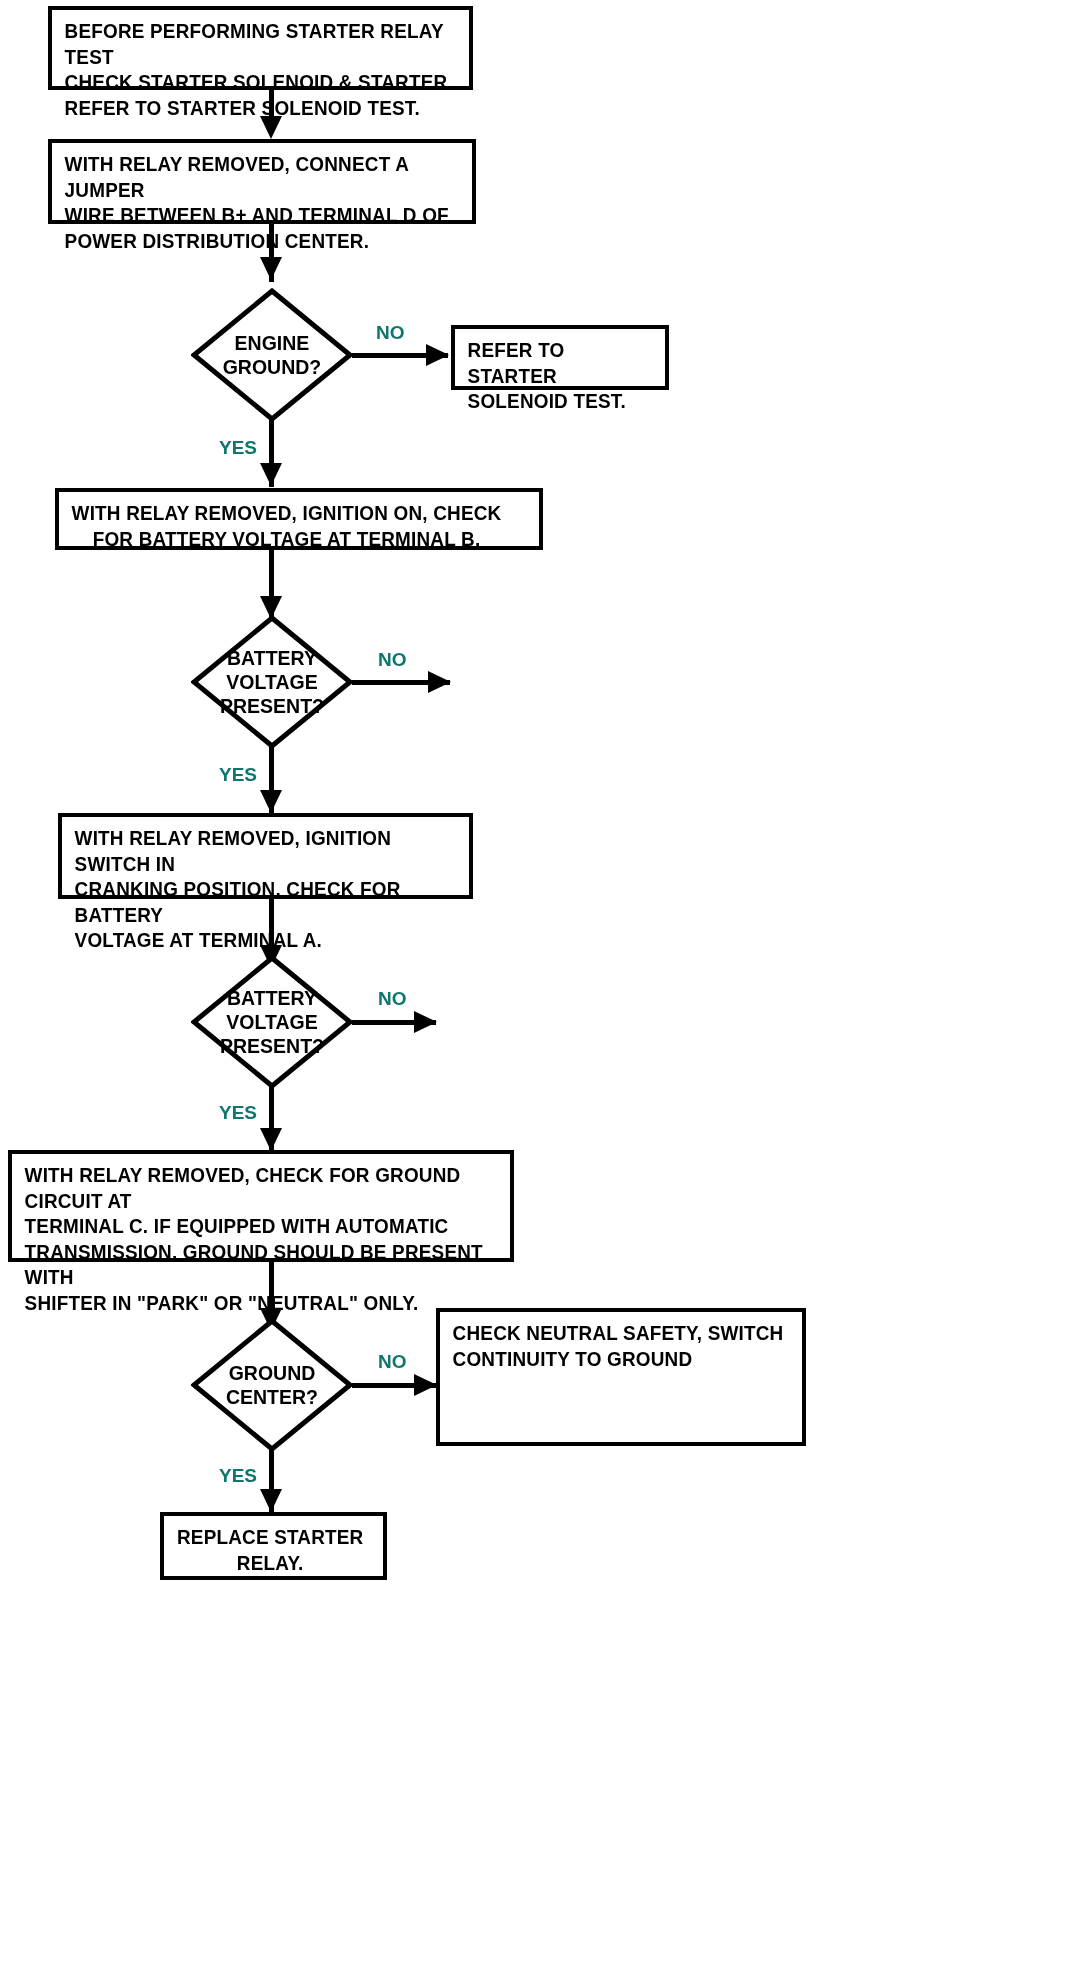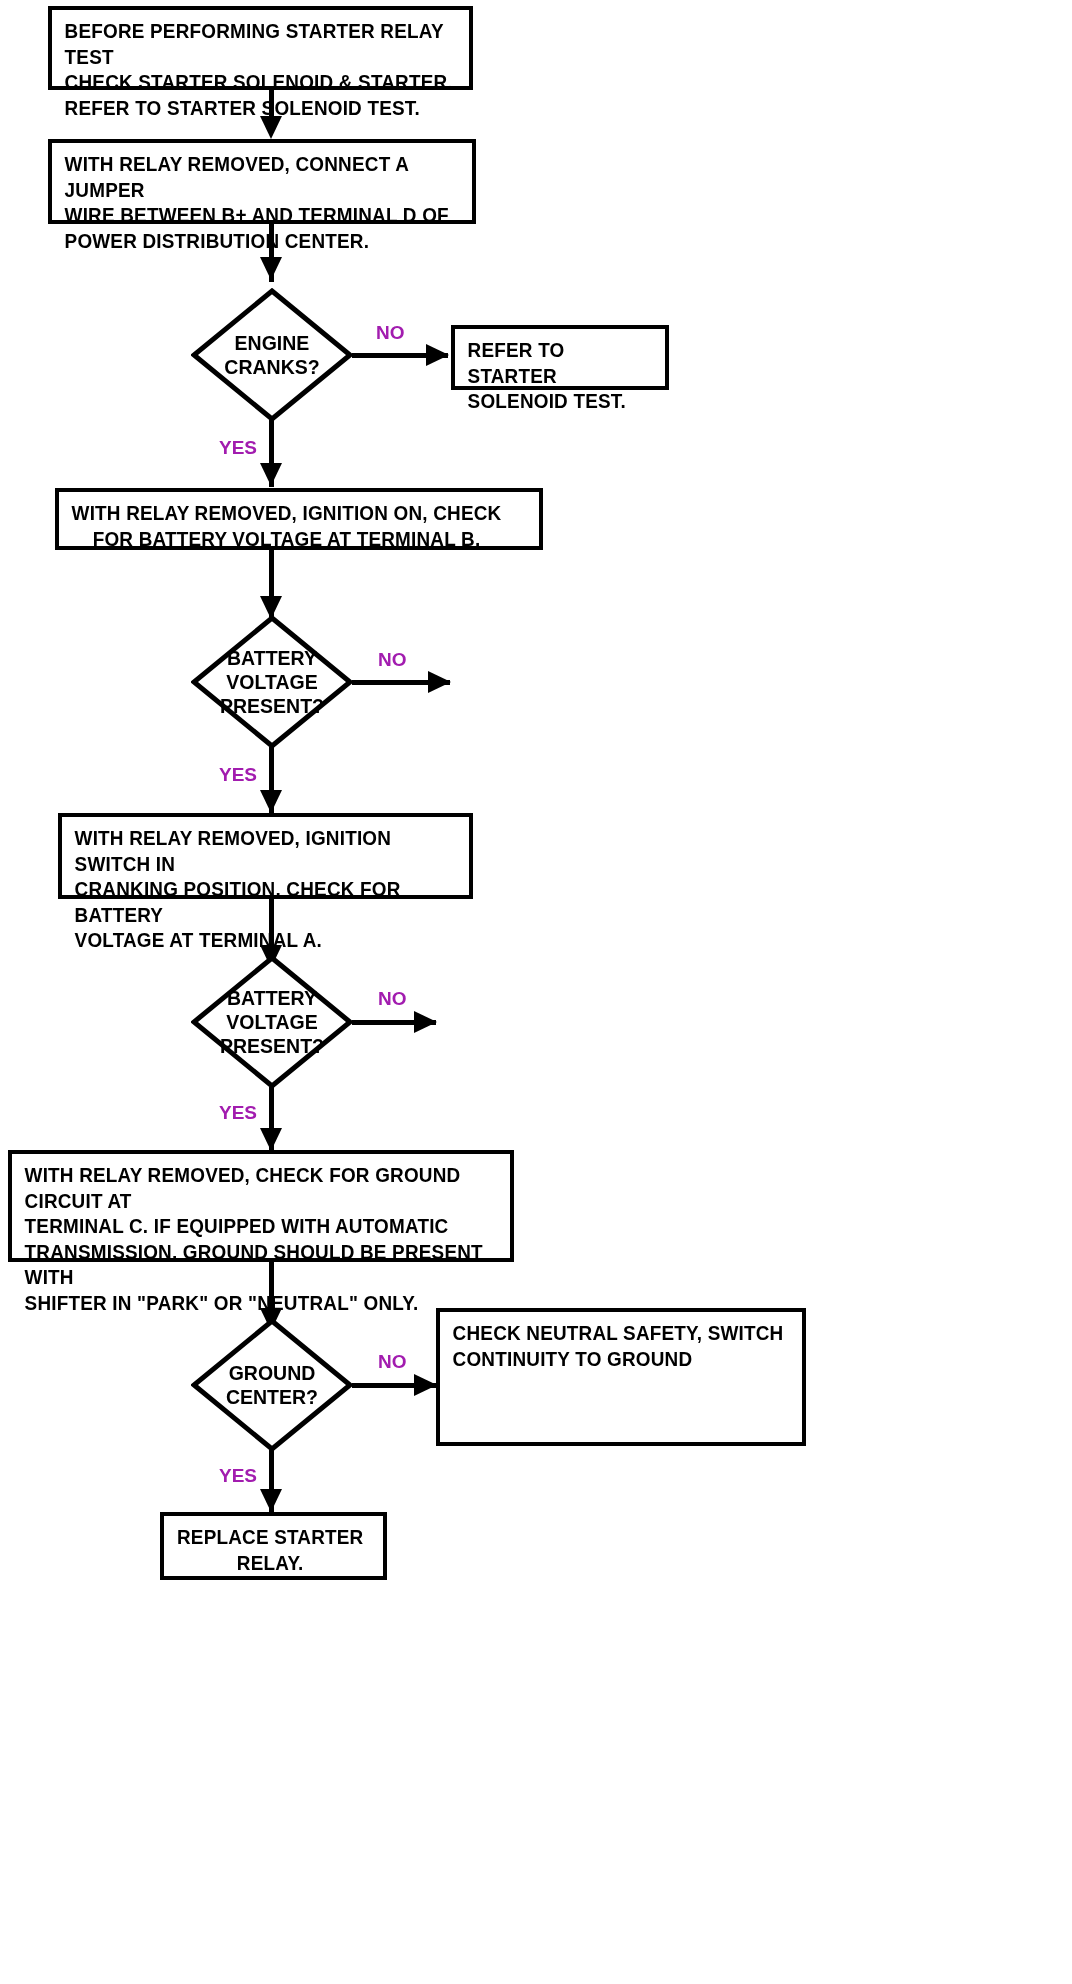--- a/index.html
+++ b/index.html
@@ -95,21 +95,21 @@
     width: 0;
     height: 0;
     border-top: 11px solid transparent;
     border-bottom: 11px solid transparent;
     border-left: 23px solid #000000;
   }
   .edge-label {
     position: absolute;
     font-size: 19px;
     line-height: 20px;
-    color: #a21caf;
+    color: #0f766e;
     font-weight: 600;
     white-space: nowrap;
   }
 </style>
 </head>
 <body>
 
 <div id="page">
 
   <div class="node box" style="left:48px; top:6px; width:425px; height:84px;">
@@ -128,21 +128,21 @@
   </div>
 
   <div class="vline" style="left:269px; top:224px; width:5px; height:58px;"></div>
   <div class="arrow-down" style="left:260px; top:257px;"></div>
 
   <div class="node diamond" style="left:191px; top:288px; width:162px; height:134px;">
     <svg class="dshape" viewBox="0 0 162 134" preserveAspectRatio="none">
       <polygon points="81,3 159,67 81,131 3,67" fill="#ffffff" stroke="#000000" stroke-width="5"></polygon>
     </svg>
     <div class="dtxt">ENGINE
-CRANKS?</div>
+GROUND?</div>
   </div>
 
   <div class="hline" style="left:352px; top:353px; width:96px; height:5px;"></div>
   <div class="arrow-right" style="left:426px; top:344px;"></div>
   <div class="edge-label" style="left:376px; top:323px;">NO</div>
 
   <div class="node box" style="left:451px; top:325px; width:218px; height:65px;">
     <div class="txt">REFER TO STARTER
 SOLENOID TEST.</div>
   </div>

